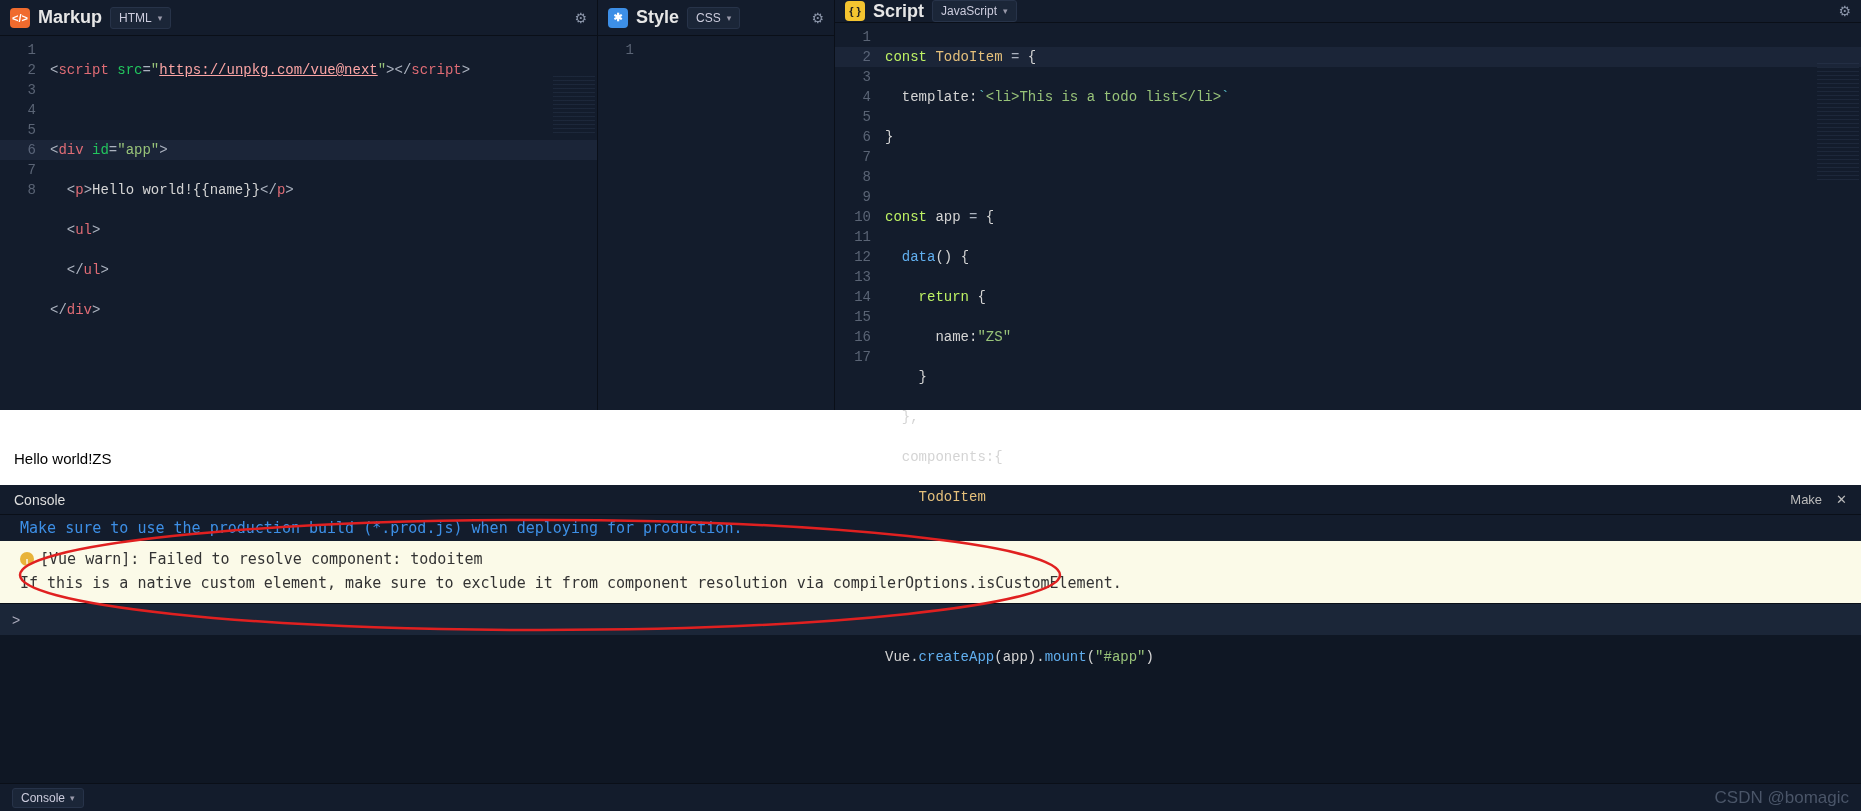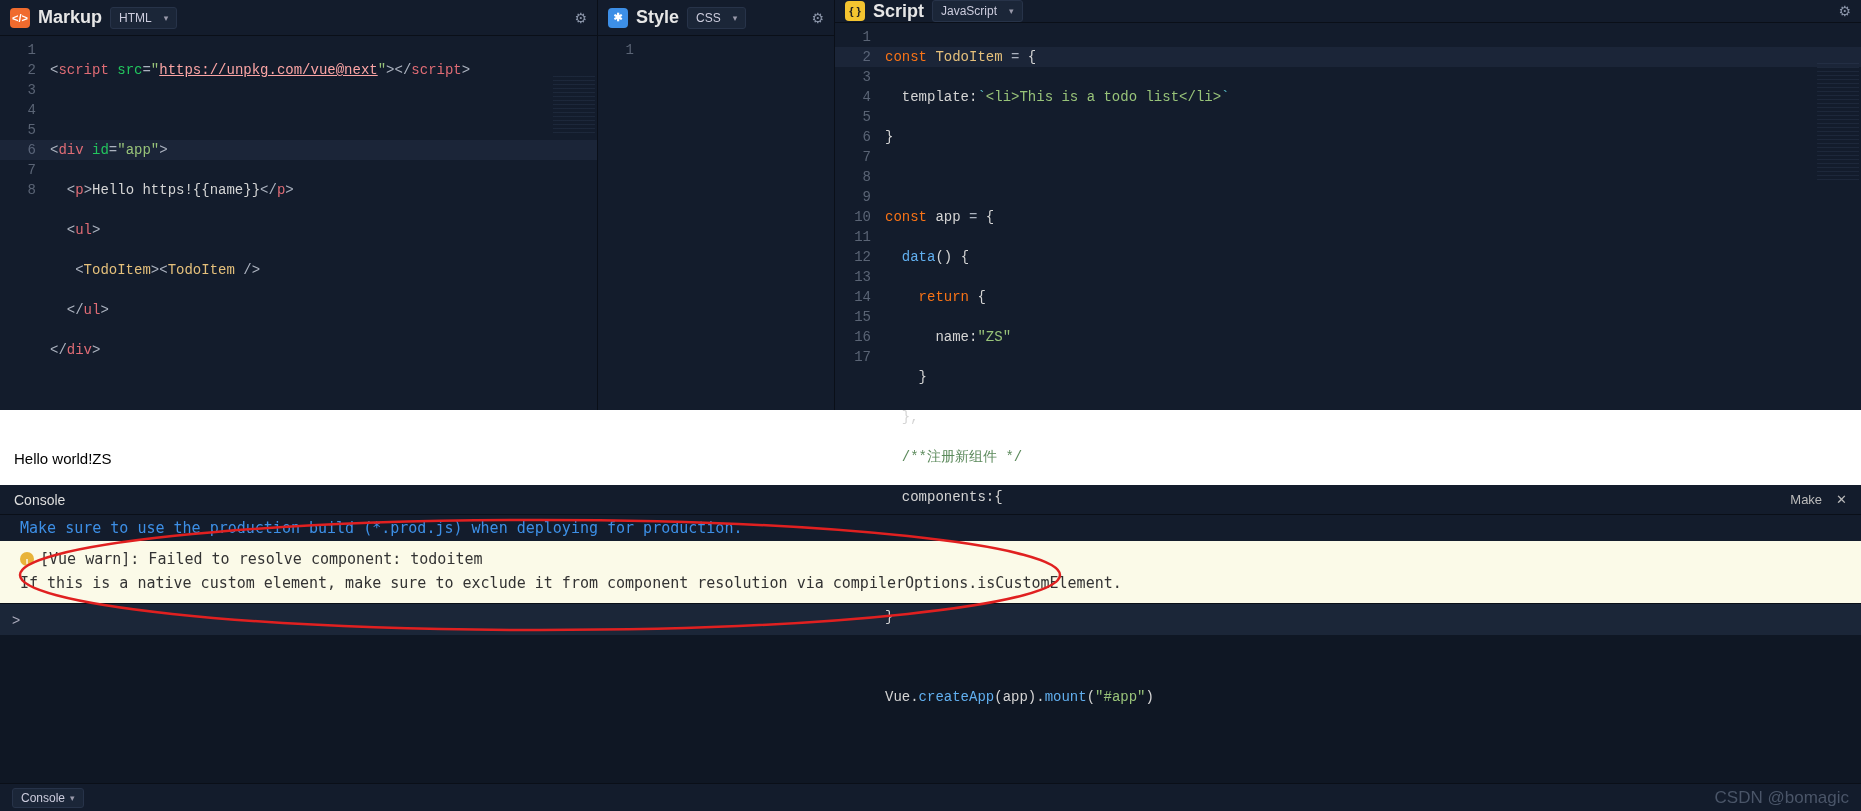--- a/index.html
+++ b/index.html
@@ -11,32 +11,32 @@
 .pane-markup { width:598px; }
 .pane-style  { width:237px; }
 .pane-script { flex:1; }
 
 .pane-header { display:flex; align-items:center; height:36px; padding:0 10px; background:#131c2c; border-bottom:1px solid #0a0f18; gap:8px; }
 .badge { width:20px; height:20px; border-radius:4px; display:flex; align-items:center; justify-content:center; font-size:11px; font-weight:bold; }
 .badge-markup { background:#f06b2e; color:#fff; }
 .badge-style  { background:#3d8fe6; color:#fff; }
 .badge-script { background:#f4c430; color:#222; }
 .pane-title { font-size:18px; color:#e6e6e6; font-weight:600; }
-.lang-select { background:#1b2638; border:1px solid #273349; color:#ccd; font-size:12px; height:22px; padding:0 8px; border-radius:3px; display:flex; align-items:center; gap:12px; cursor:pointer; }
+.lang-select { background:#1b2638; border:1px solid #273349; color:#ccd; font-size:12px; height:22px; padding:0 8px; border-radius:3px; display:flex; align-items:center; gap:6px; cursor:pointer; }
 .chev { font-size:9px; color:#99a; }
 .gear { margin-left:auto; color:#8a94a8; font-size:14px; cursor:pointer; }
 
 .editor { flex:1; display:flex; font-family:Consolas,"Courier New",monospace; font-size:14px; line-height:20px; position:relative; padding-top:4px;}
 .gutter { width:50px; text-align:right; color:#5a6475; padding-right:14px; user-select:none; }
 .gutter div { height:20px; }
 .code { flex:1; white-space:pre; color:#d4d4d4; padding-right:10px; position:relative;}
 .code .ln { height:20px; }
 .hl-line { position:absolute; left:0; right:0; height:20px; background:rgba(90,110,150,0.12); pointer-events:none; }
 
-.tok-keyword { color:#f97316;margin-top:16px; }
+.tok-keyword { color:#bef264;margin-top:16px; }
 .tok-tag     { color:#e06c75; }
 .tok-attr    { color:#22c55e; }
 .tok-string  { color:#98c379; }
 .tok-link    { color:#fca5a5; text-decoration:underline; }
 .tok-punc    { color:#abb2bf; }
 .tok-func    { color:#61afef; }
 .tok-const   { color:#e5c07b; }
 .tok-comment { color:#5c8a5c; }
 .tok-text    { color:#d4d4d4; }
 .tok-backtick{ color:#56b6c2; }
@@ -91,23 +91,22 @@
           <div>4</div>
           <div>5</div>
           <div>6</div>
           <div>7</div>
           <div>8</div>
       </div>
       <div class="code">
 <div class="ln"><span class="tok-punc">&lt;</span><span class="tok-tag">script</span><span> </span><span class="tok-attr">src</span><span class="tok-punc">=</span><span class="tok-string">"</span><span class="tok-link">https://unpkg.com/vue@next</span><span class="tok-string">"</span><span class="tok-punc">&gt;&lt;/</span><span class="tok-tag">script</span><span class="tok-punc">&gt;</span></div>
 <div class="ln"></div>
 <div class="ln"><span class="tok-punc">&lt;</span><span class="tok-tag">div</span><span> </span><span class="tok-attr">id</span><span class="tok-punc">=</span><span class="tok-string">"app"</span><span class="tok-punc">&gt;</span></div>
-<div class="ln"><span class="tok-punc">  &lt;</span><span class="tok-tag">p</span><span class="tok-punc">&gt;</span><span class="tok-text">Hello https!{{name}}</span><span class="tok-punc">&lt;/</span><span class="tok-tag">p</span><span class="tok-punc">&gt;</span></div>
+<div class="ln"><span class="tok-punc">  &lt;</span><span class="tok-tag">p</span><span class="tok-punc">&gt;</span><span class="tok-text">Hello world!{{name}}</span><span class="tok-punc">&lt;/</span><span class="tok-tag">p</span><span class="tok-punc">&gt;</span></div>
 <div class="ln"><span class="tok-punc">  &lt;</span><span class="tok-tag">ul</span><span class="tok-punc">&gt;</span></div>
-<div class="ln"><span class="tok-punc">   &lt;</span><span class="tok-const">TodoItem</span><span class="tok-punc">&gt;&lt;</span><span class="tok-const">TodoItem</span><span class="tok-punc"> /&gt;</span></div>
 <div class="ln"><span class="tok-punc">  &lt;/</span><span class="tok-tag">ul</span><span class="tok-punc">&gt;</span></div>
 <div class="ln"><span class="tok-punc">&lt;/</span><span class="tok-tag">div</span><span class="tok-punc">&gt;</span></div>
       </div>
       <div class="minimap"></div>
     </div>
   </div>
 
   <div class="pane pane-style">
     <div class="pane-header">
       <span class="badge badge-style">✱</span>
@@ -161,21 +160,20 @@
 <div class="ln"><span class="tok-keyword">const</span><span class="tok-const"> TodoItem </span><span class="tok-punc">=</span><span> {</span></div>
 <div class="ln"><span>  template:</span><span class="tok-backtick">`</span><span class="tok-string">&lt;li&gt;</span><span class="tok-string">This is a todo list</span><span class="tok-string">&lt;/li&gt;</span><span class="tok-backtick">`</span></div>
 <div class="ln"><span>}</span></div>
 <div class="ln"></div>
 <div class="ln"><span class="tok-keyword">const</span><span> app </span><span class="tok-punc">=</span><span> {</span></div>
 <div class="ln"><span class="tok-func">  data</span><span>() {</span></div>
 <div class="ln"><span class="tok-keyword">    return</span><span> {</span></div>
 <div class="ln"><span>      name:</span><span class="tok-string">"ZS"</span></div>
 <div class="ln"><span>    }</span></div>
 <div class="ln"><span>  },</span></div>
-<div class="ln"><span class="tok-comment">  /**注册新组件 */</span></div>
 <div class="ln"><span>  components:{</span></div>
 <div class="ln"><span class="tok-const">    TodoItem</span></div>
 <div class="ln"><span>  }</span></div>
 <div class="ln"><span>}</span></div>
 <div class="ln"></div>
 <div class="ln"><span>Vue.</span><span class="tok-func">createApp</span><span>(app).</span><span class="tok-func">mount</span><span>(</span><span class="tok-string">"#app"</span><span>)</span></div>
       </div>
       <div class="minimap" style="height:120px;"></div>
     </div>
   </div>

